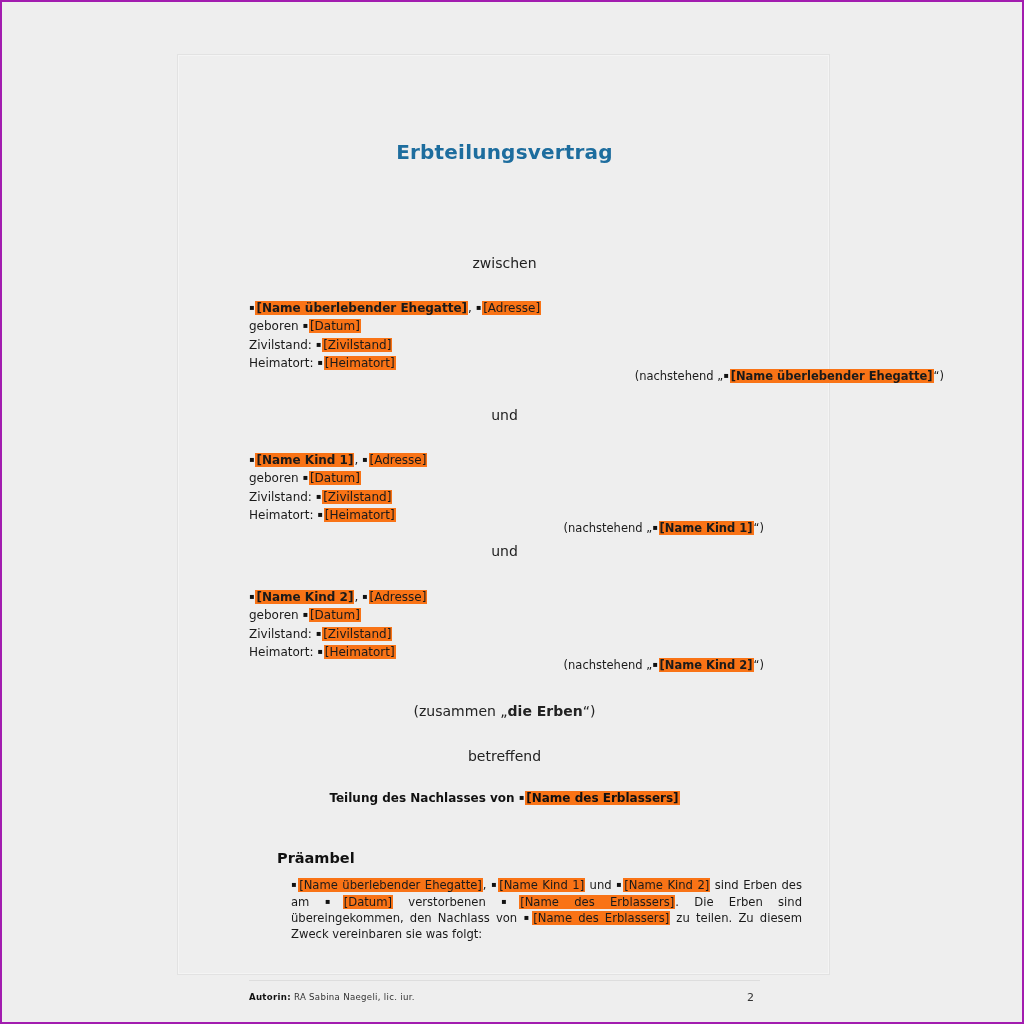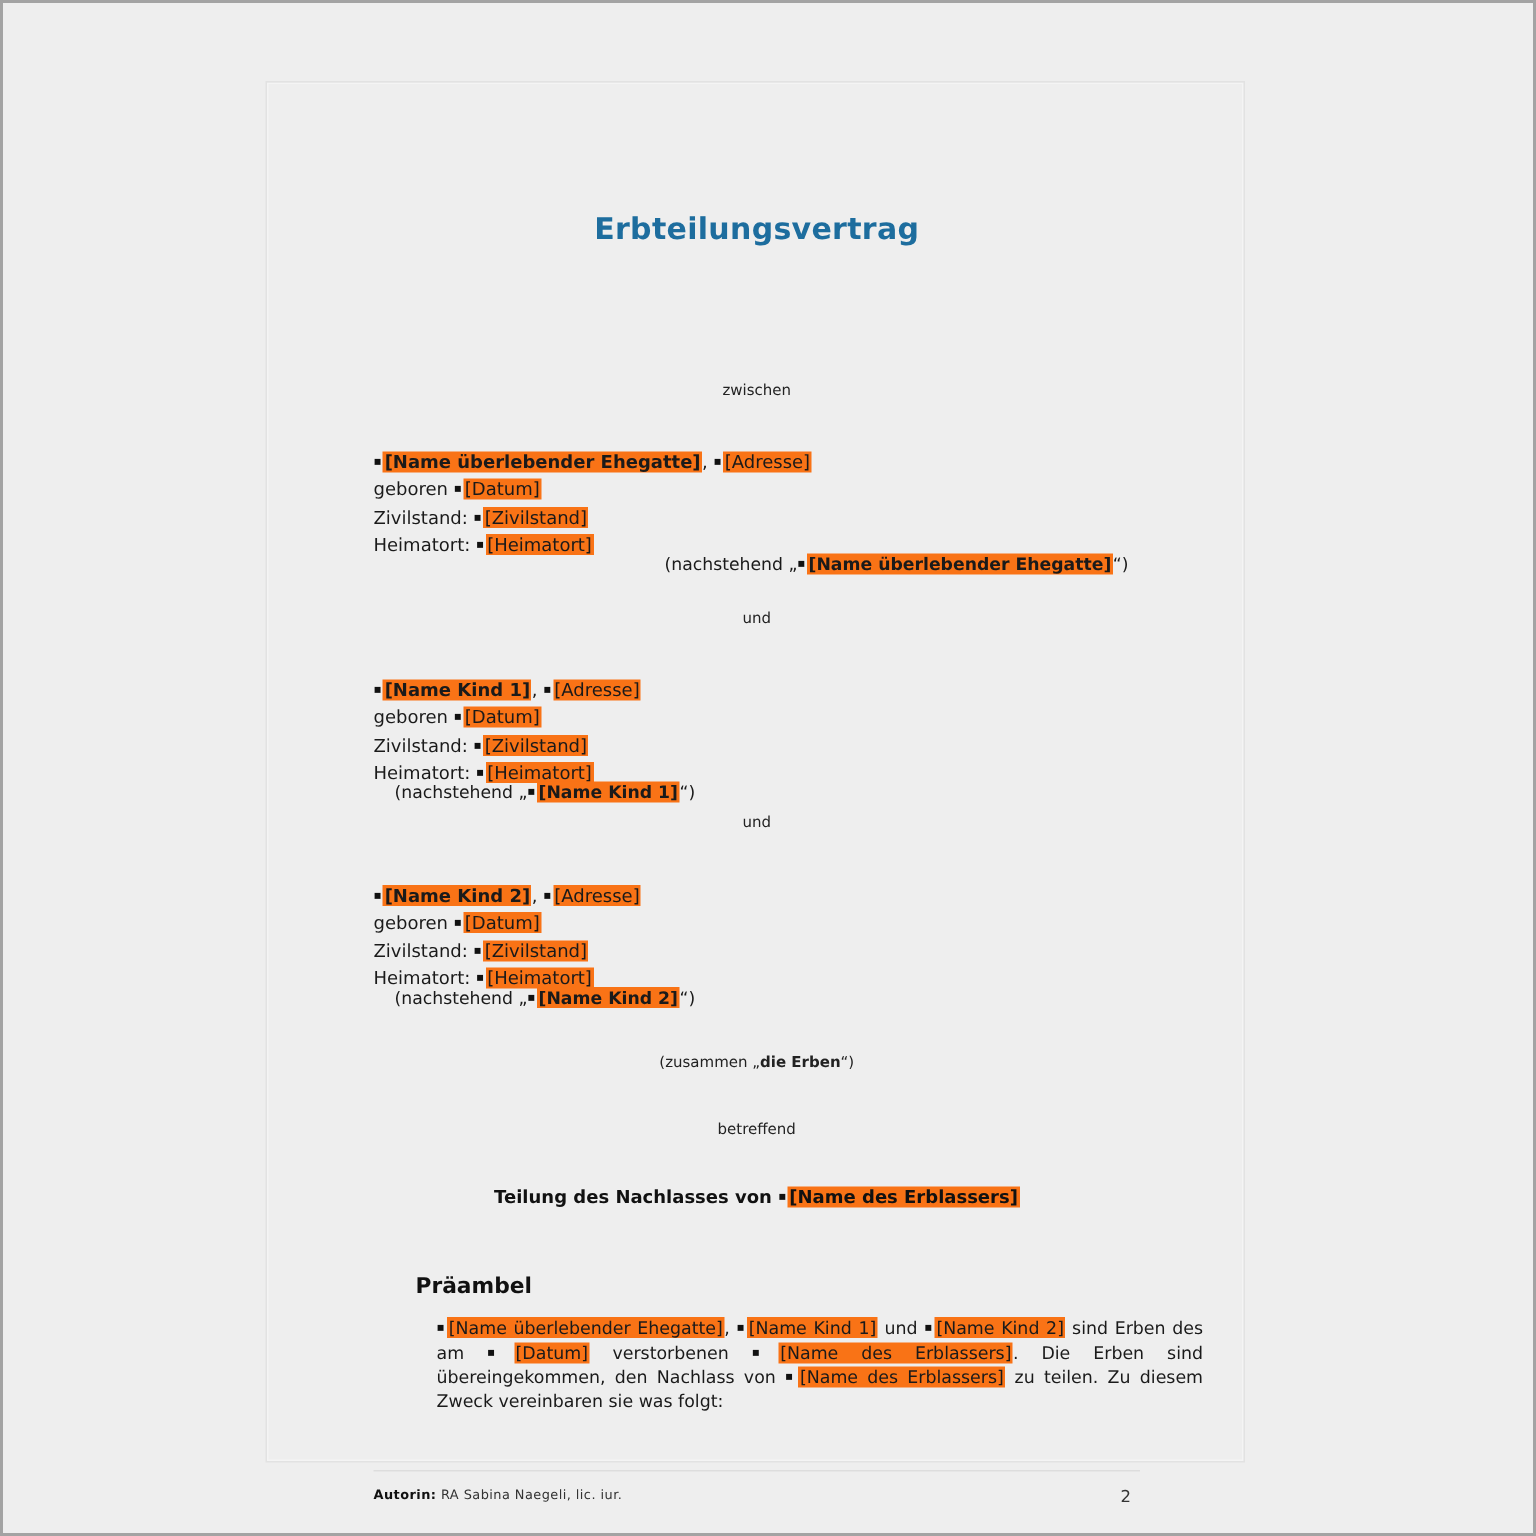--- a/index.html
+++ b/index.html
@@ -9,21 +9,21 @@
     height: 1024px;
     background: #eeeeee;
     font-family: "DejaVu Sans", sans-serif;
   }
 
   #canvas {
     position: relative;
     width: 1024px;
     height: 1024px;
     box-sizing: border-box;
-    border: 2px solid #a3a3a3;
+    border: 2px solid #a21caf;
     background: #eeeeee;
     overflow: hidden;
   }
 
   
   #page {
     position: absolute;
     left: 175px;
     top: 52px;
     width: 653px;
@@ -54,39 +54,40 @@
     font-weight: bold;
     color: #1d6d9e;
     letter-spacing: 0.2px;
   }
 
   .centered-line {
     position: absolute;
     left: 0;
     width: 100%;
     text-align: center;
-    font-size: 10px;
+    font-size: 14px;
     color: #222;
   }
 
   .party-block {
     position: absolute;
     left: 0;
     width: 100%;
     font-size: 12px;
     color: #1a1a1a;
     line-height: 17.3px;
   }
 
   .party-block .line { white-space: nowrap; }
 
   .nachstehend {
     position: absolute;
-    left: 14px;
-    width: 100%;
+    left: 4px;
+    width: 100%;
+    text-align: right;
     font-size: 11.5px;
     color: #1a1a1a;
     line-height: 15.5px;
   }
 
   .title-line {
     position: absolute;
     left: 0;
     width: 100%;
     text-align: center;

